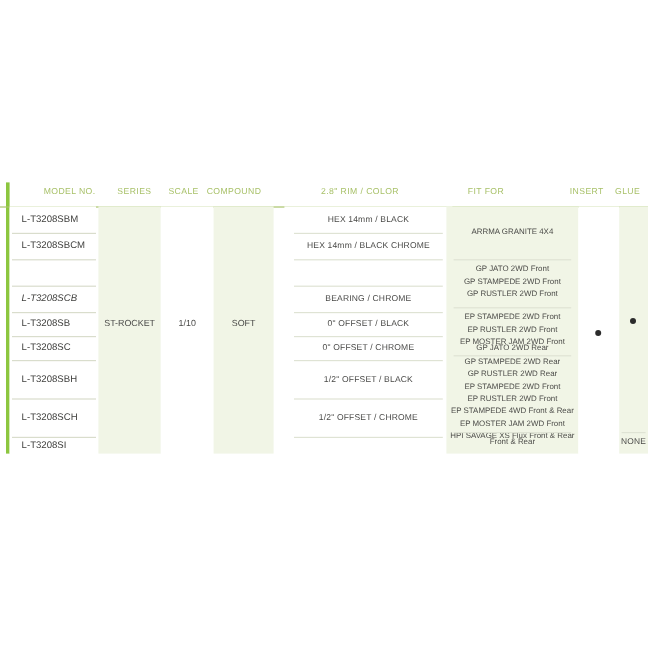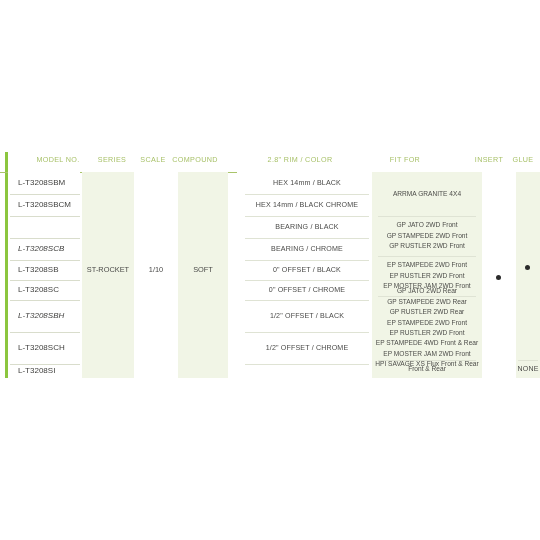--- a/index.html
+++ b/index.html
@@ -163,21 +163,21 @@
         <div class="rule" style="top:22px; left:2px; right:0;"></div>
         <div class="cell left-align" style="top:22px;  height:22px;">L-T3208SBCM</div>
         <div class="rule" style="top:44px; left:2px; right:0;"></div>
         <div class="rule" style="top:66px; left:2px; right:0;"></div>
         <div class="cell left-align" style="top:66px;  height:22px;font-style:italic;">L-T3208SCB</div>
         <div class="rule" style="top:88px; left:2px; right:0;"></div>
         <div class="cell left-align" style="top:88px;  height:20px;">L-T3208SB</div>
         <div class="rule" style="top:108px; left:2px; right:0;"></div>
         <div class="cell left-align" style="top:108px; height:20px;">L-T3208SC</div>
         <div class="rule" style="top:128px; left:2px; right:0;"></div>
-        <div class="cell left-align" style="top:128px; height:32px;font-style:italic;">L-T3208SBH</div>
+        <div class="cell left-align" style="top:128px; height:32px;">L-T3208SBH</div>
         <div class="rule" style="top:160px; left:2px; right:0;"></div>
         <div class="cell left-align" style="top:160px; height:32px;">L-T3208SCH</div>
         <div class="rule" style="top:192px; left:2px; right:0;"></div>
         <div class="cell left-align" style="top:192px; height:14px;">L-T3208SI</div>
       </div>
 
       <div class="colblock tint" style="left:82px; width:52px;">
         <div class="cell" style="top:88px; height:20px;">ST-ROCKET</div>
       </div>
 
@@ -187,21 +187,20 @@
 
       <div class="colblock tint" style="left:178px; width:50px;">
         <div class="cell" style="top:88px; height:20px;">SOFT</div>
       </div>
 
       <div class="colblock plain" style="left:237px; width:140px;">
         <div class="cell rim-cell" style="top:0px;   height:22px;">HEX 14mm  / BLACK</div>
         <div class="rule light" style="top:22px; left:8px; right:8px;"></div>
         <div class="cell rim-cell" style="top:22px;  height:22px;">HEX 14mm  /  BLACK CHROME</div>
         <div class="rule light" style="top:44px; left:8px; right:8px;"></div>
-        <div class="cell rim-cell" style="top:44px;  height:22px;">BEARING / BLACK</div>
         <div class="rule light" style="top:66px; left:8px; right:8px;"></div>
         <div class="cell rim-cell" style="top:66px;  height:22px;">BEARING  / CHROME</div>
         <div class="rule light" style="top:88px; left:8px; right:8px;"></div>
         <div class="cell rim-cell" style="top:88px;  height:20px;">0"  OFFSET  / BLACK</div>
         <div class="rule light" style="top:108px; left:8px; right:8px;"></div>
         <div class="cell rim-cell" style="top:108px; height:20px;">0"  OFFSET  / CHROME</div>
         <div class="rule light" style="top:128px; left:8px; right:8px;"></div>
         <div class="cell rim-cell" style="top:128px; height:32px;">1/2"  OFFSET  / BLACK</div>
         <div class="rule light" style="top:160px; left:8px; right:8px;"></div>
         <div class="cell rim-cell" style="top:160px; height:32px;">1/2"  OFFSET  / CHROME</div>

